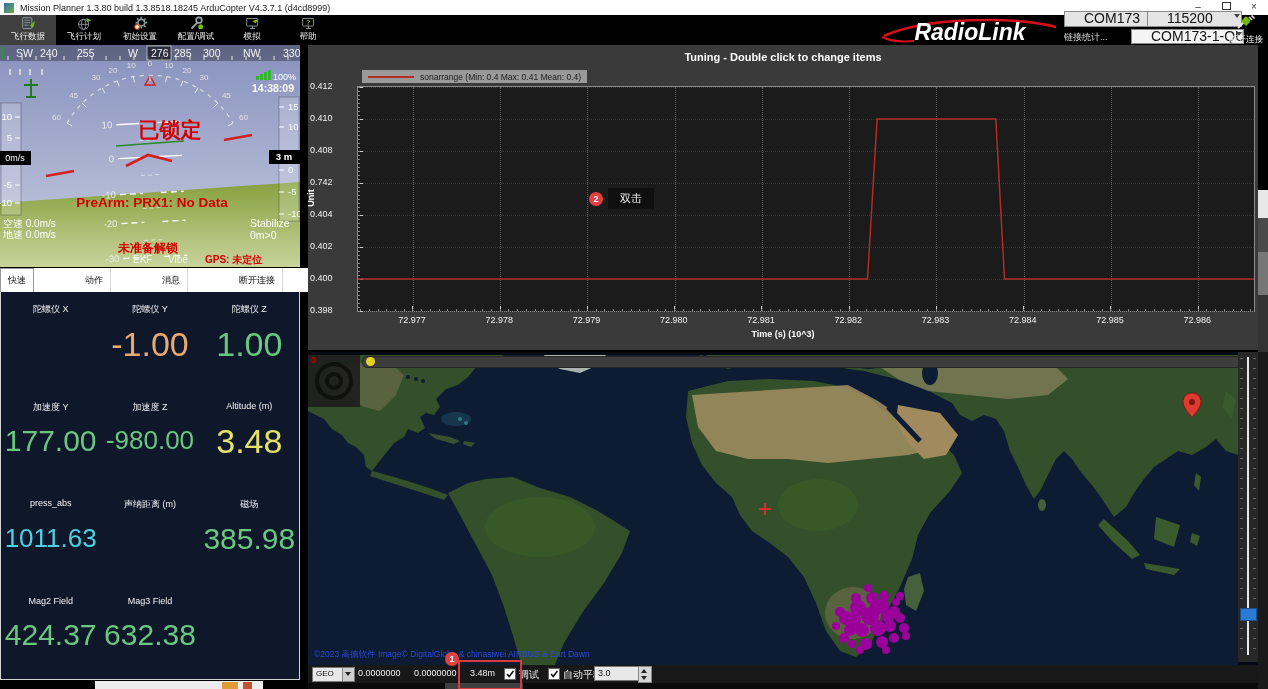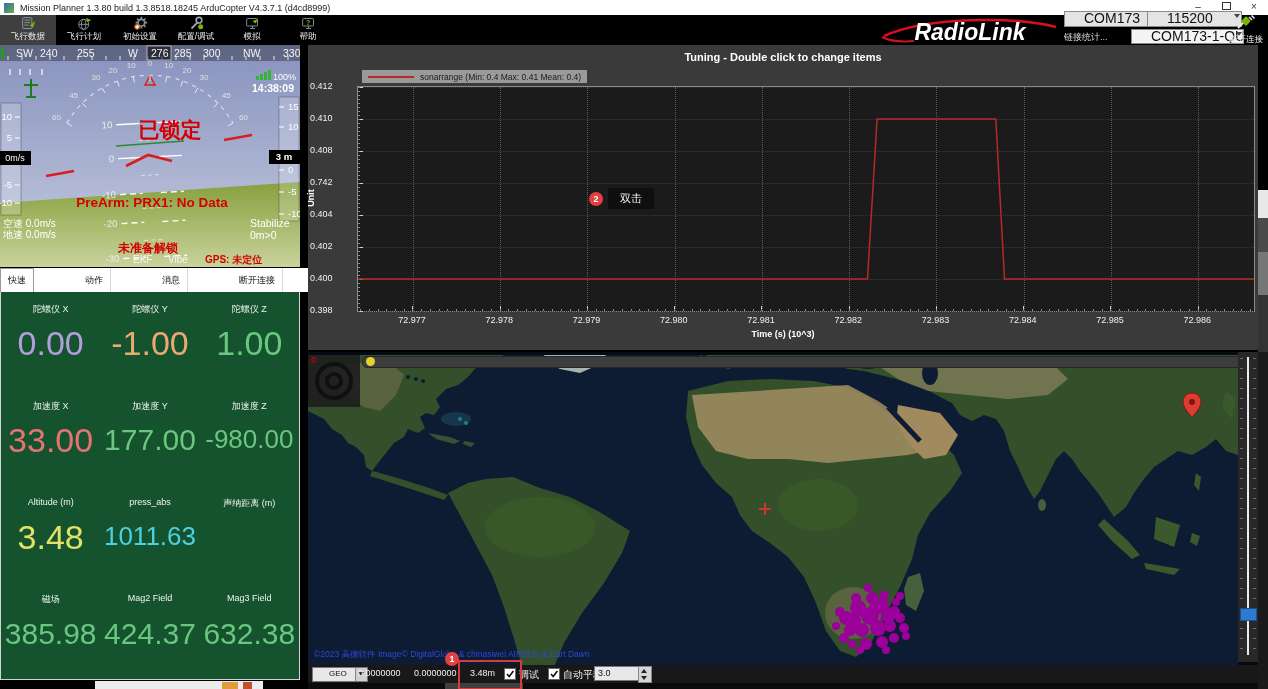--- a/index.html
+++ b/index.html
@@ -29,21 +29,21 @@
   #disc-btn{position:absolute;left:1224px;top:15px;width:44px;height:30px;text-align:center;cursor:pointer;}
   #disc-btn .dlabel{font-size:8.5px;color:#eee;display:block;margin-top:1px;}
   
   #hud{position:absolute;left:0;top:45px;width:300px;height:222px;}
   
   #tabstrip{position:absolute;left:0;top:268px;width:300px;height:24px;background:#000;display:flex;}
   #tabsinner{background:#fff;display:flex;height:24px;gap:44px;}
   .tab{font-size:9px;color:#111;padding:0 7px;line-height:24px;white-space:nowrap;border-right:1px solid #d8d8d8;cursor:pointer;background:#fff;}
   .tab.active{border:1px solid #9a9a9a;border-bottom:none;line-height:22px;}
   
-  #quick{position:absolute;left:0;top:292px;width:298px;height:387px;background:#14532d;
+  #quick{position:absolute;left:0;top:292px;width:298px;height:387px;background:#0f172a;
          border:1px solid #cfd4d6;border-top:none;display:grid;grid-template-columns:1fr 1fr 1fr;}
   .qcell{position:relative;text-align:center;overflow:hidden;}
   .qlabel{font-size:9px;color:#f2f2f2;margin-top:11px;white-space:nowrap;}
   .qvalue{position:absolute;left:0;right:0;top:50%;transform:translateY(-42%);white-space:nowrap;}
   
   #chartpanel{position:absolute;left:308px;top:45px;width:950px;height:305px;background:#3a3a3a;}
   #ctitle{position:absolute;left:0;top:6px;width:100%;text-align:center;font-size:11px;font-weight:bold;color:#fff;}
   #legend{position:absolute;left:54px;top:25px;height:13px;background:#9a9a9a;display:flex;align-items:center;padding:0 6px;}
   #legend .sw{width:46px;height:0;border-top:2px solid #b52c24;margin-right:6px;}
   #legend .lt{font-size:8.5px;color:#1b1b1b;white-space:nowrap;}
@@ -70,21 +70,21 @@
   #joystick .jz{position:absolute;left:3px;top:0px;color:#c00000;font-size:9px;font-weight:bold;}
   #htrack{position:absolute;left:54px;top:4px;width:878px;height:10px;background:#3d3d3d;border:1px solid #262626;border-radius:5px;z-index:5;}
   #htrack .thumb{position:absolute;left:3px;top:0px;width:9px;height:9px;border-radius:50%;background:#e6d22b;}
   #vslider{position:absolute;left:930px;top:0px;width:20px;height:310px;background:#282828;z-index:5;}
   #vslider .track{position:absolute;left:9px;top:5px;width:2px;height:298px;background:#e8e8e8;}
   #vslider .ticks{position:absolute;top:6px;width:3px;height:296px;
     background:repeating-linear-gradient(#6a6a6a 0 1px,transparent 1px 10px);}
   #vslider .thumb{position:absolute;left:2px;top:256px;width:15px;height:11px;background:#2b7bd4;border:1px solid #17518f;}
   #mapbar{position:absolute;left:0;top:313px;width:950px;height:18px;background:#181818;z-index:6;}
   #geo-select{position:absolute;left:4px;top:2px;width:38px;height:13px;background:#e8e8e8;border:1px solid #777;
-              font-size:8px;color:#111;line-height:12px;padding-left:16px;}
+              font-size:8px;color:#111;line-height:12px;padding-left:3px;}
   #geo-select .btn{position:absolute;right:0;top:0;width:11px;height:100%;background:#d0d0d0;border-left:1px solid #888;}
   #geo-select .btn:after{content:"";position:absolute;left:2px;top:4px;border-left:3px solid transparent;
               border-right:3px solid transparent;border-top:4px solid #222;}
   .mbtext{position:absolute;top:3px;font-size:9px;color:#f2f2f2;white-space:nowrap;}
   .chk{position:absolute;top:3px;width:10px;height:10px;background:#fff;border:1px solid #666;}
   .chk svg{position:absolute;left:0px;top:0px;width:10px;height:10px;}
   #ann-rect{position:absolute;left:150px;top:308px;width:60px;height:26px;border:2px solid #d83b3b;z-index:7;}
   #ann1{left:137px;top:300px;width:14px;height:14px;font-size:9px;line-height:14px;z-index:9;}
   #zoombox{position:absolute;left:286px;top:1px;width:40px;height:13px;background:#e8e8e8;border:1px solid #777;
            font-size:9px;color:#111;line-height:12px;padding-left:3px;}
@@ -376,33 +376,28 @@
         <span class="tab">断开连接</span>
         <span class="tab">起飞前检查</span>
         <span class="tab">状态</span>
         <span class="tab">数据闪存日志</span>
       </div>
     </div>
 
   <div id="quick">
       <div class="qcell">
         <div class="qlabel">陀螺仪 X</div>
-        <div class="qvalue" style="color: rgb(179, 157, 219); font-size: 34px;">0.00</div>
       </div>
       <div class="qcell">
         <div class="qlabel">陀螺仪 Y</div>
         <div class="qvalue" style="color: rgb(232, 170, 112); font-size: 34px;">-1.00</div>
       </div>
       <div class="qcell">
         <div class="qlabel">陀螺仪 Z</div>
         <div class="qvalue" style="color: rgb(105, 199, 127); font-size: 34px;">1.00</div>
-      </div>
-      <div class="qcell">
-        <div class="qlabel">加速度 X</div>
-        <div class="qvalue" style="color: rgb(229, 115, 115); font-size: 34px;">33.00</div>
       </div>
       <div class="qcell">
         <div class="qlabel">加速度 Y</div>
         <div class="qvalue" style="color: rgb(105, 199, 127); font-size: 30px;">177.00</div>
       </div>
       <div class="qcell">
         <div class="qlabel">加速度 Z</div>
         <div class="qvalue" style="color: rgb(105, 199, 127); font-size: 26px;">-980.00</div>
       </div>
       <div class="qcell">

